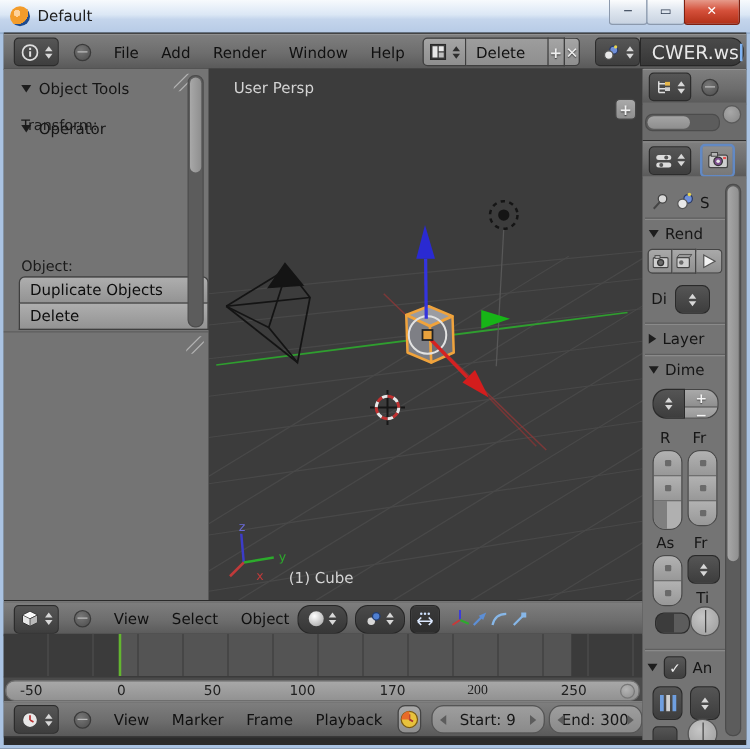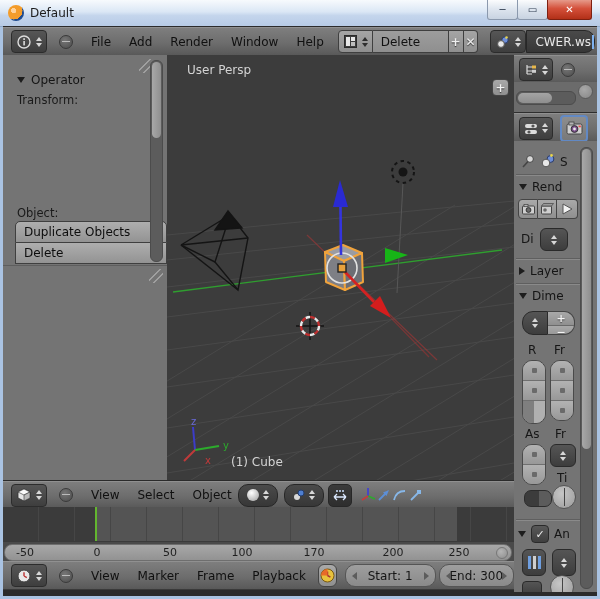--- a/index.html
+++ b/index.html
@@ -146,31 +146,35 @@
             <circle cx="9" cy="5" r="3.2" fill="#6f8fd8" stroke="#2a3a66"></circle>
             <circle cx="5" cy="9" r="3.4" fill="#e8e8e8" stroke="#555"></circle>
             <circle cx="10.5" cy="2.5" r="1.3" fill="#e8d44d"></circle>
           </svg>
       </span>
       <span class="updn">
           <i class="tu"></i>
           <i class="td"></i>
         </span>
     </div>
-    <div class="darkfield" style="flex:1;height:21px;margin-right:2px;border-radius:0 10px 10px 0;padding-left:8px;font-size:12px">
+    <div class="darkfield" style="flex:1;height:21px;margin-right:2px;border-radius:0 10px 10px 0;padding-left:8px;font-size:15px">
       <span>CWER.ws</span>
       <span class="caret"></span>
     </div>
   </div>
 
   <div class="abs toolshelf">
     <div class="corner" style="right:14px;top:4px">
         <i style="top:4px;left:-4px"></i>
         <i style="top:9px;left:-2px"></i>
       </div>
+    <div class="panel-hdr" style="margin:9px 0 0 14px">
+      <i class="pt-dn"></i>
+      <span>Object Tools</span>
+    </div>
     <div class="abs slabel" style="left:14px;top:38px">Transform:</div>
     <div class="abs slabel" style="left:14px;top:151px">Object:</div>
     <div class="abs" style="left:12px;top:166px;width:152px">
       <div class="tbtn grp-top">Duplicate Objects</div>
       <div class="tbtn grp-mid">Delete</div>
     </div>
     <div class="abs vscroll-track" style="right:4px;top:5px;width:11px;height:200px">
       <div class="vscroll-thumb" style="margin:1px;height:76px"></div>
     </div>
     <div class="abs" style="left:0;top:210px;right:0;height:1px;background:#5e5e5e"></div>
@@ -343,21 +347,21 @@
     <div class="tl-grid"></div>
     <div class="playhead" id="playhead" style="left: 92px;"></div>
   </div>
   <div class="abs tl-scroll">
     <div class="hscroll">
       <span class="rlabel" style="left: 20px;">-50</span>
       <span class="rlabel" style="left: 92px;">0</span>
       <span class="rlabel" style="left: 165px;">50</span>
       <span class="rlabel" style="left: 237px;">100</span>
       <span class="rlabel" style="left: 309px;">170</span>
-      <span class="rlabel" style="left: 388px;">200</span>
+      <span class="rlabel" style="left: 377px; font-family: Liberation Serif, serif;">200</span>
       <span class="rlabel" style="left: 454px;">250</span>
       <span style="position:absolute;right:3px;top:2px;width:10px;height:10px;border-radius:50%;background:radial-gradient(circle at 40% 35%,#b5b5b5,#8d8d8d);border:1px solid #777"></span>
     </div>
   </div>
 
   <div class="abs hdr tl-header">
     <div class="editor-btn" style="margin-left:8px">
       <span class="icon16">
         <svg width="14" height="14" viewBox="0 0 14 14">
             <circle cx="7" cy="7" r="6" fill="#e8e8e8" stroke="#444"></circle>
@@ -376,21 +380,21 @@
     <span class="menu">Playback</span>
     <div class="minibtn" style="margin-left:12px;width:22px;height:21px;border-radius:6px">
       <svg width="15" height="15" viewBox="0 0 15 15">
           <circle cx="7.5" cy="7.5" r="6.5" fill="#e8c23c" stroke="#7a5a10"></circle>
           <path d="M7.5,7.5 L7.5,3.4 M7.5,7.5 L10.4,9.2" stroke="#a33" stroke-width="1.5" fill="none"></path>
           <path d="M7.5,1 A6.5,6.5 0 0 0 1,7.5 L7.5,7.5 Z" fill="#e86a28"></path>
         </svg>
     </div>
     <div class="numfield" style="margin-left:8px;width:116px">
       <i class="na-l"></i>
-      <span>Start: 1</span>
+      <span>Start: 9</span>
       <i class="na-r"></i>
     </div>
     <div class="numfield" style="margin-left:3px;width:96px">
       <i class="na-l"></i>
       <span>End: 300</span>
       <i class="na-r"></i>
     </div>
   </div>
 
   <div class="abs rightcol">

